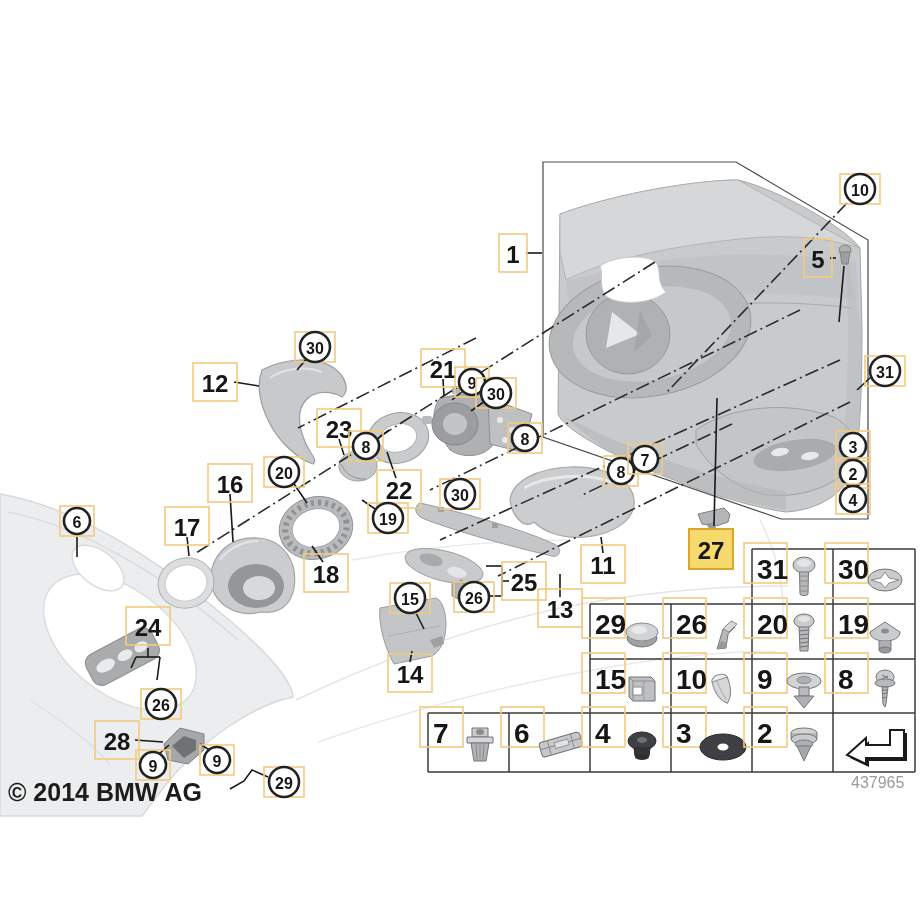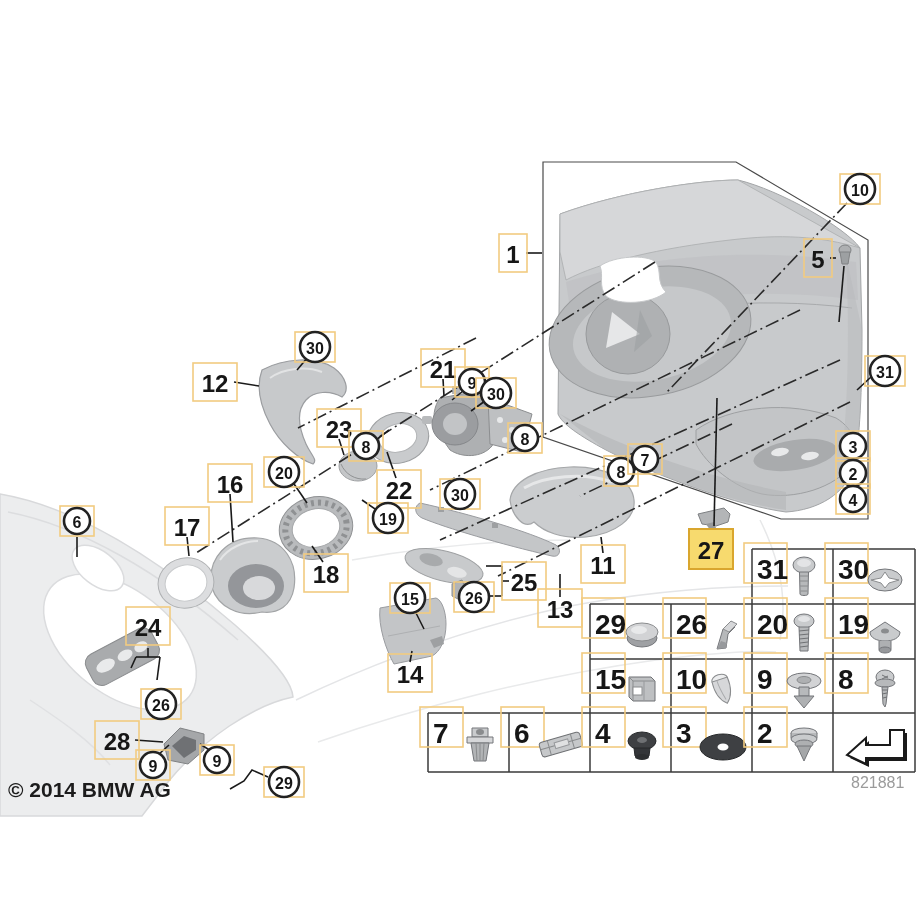--- a/index.html
+++ b/index.html
@@ -1,20 +1,20 @@
 <!DOCTYPE html>
 <html><head>
 <meta charset="utf-8">
 <style>
   html,body{margin:0;padding:0;background:#fff;}
   .stage{position:relative;width:920px;height:920px;background:#fff;overflow:hidden;
          font-family:"Liberation Sans",sans-serif;}
   svg{position:absolute;inset:0;}
   svg text{font-family:"Liberation Sans",sans-serif;font-weight:bold;fill:#161616;}
-  .copyright{position:absolute;left:8px;top:778px;font-size:21px;font-weight:bold;color:#1c1c1c;}
+  .copyright{position:absolute;left:8px;top:778px;font-size:25px;font-weight:bold;color:#1c1c1c;}
   .docnum{position:absolute;left:851px;top:774px;font-size:16px;font-weight:normal;color:#9b9b9b;
           font-family:"Liberation Sans",sans-serif;}
 </style>
 </head>
 <body>
 
 <div class="stage">
 <svg width="920" height="920" viewBox="0 0 920 920">
 
   <g>
@@ -539,14 +539,14 @@
           <text x="645" y="460" text-anchor="middle" dominant-baseline="central" font-size="16">7</text>
         </g>
         <g>
           <rect x="689" y="529" width="44" height="40" fill="#F7DA6E" stroke="#D9A62E" stroke-width="2"></rect>
           <text x="711" y="550" text-anchor="middle" dominant-baseline="central" font-size="24" fill="#2B2B2B">27</text>
         </g>
       </g>
 </svg>
 
 <div class="copyright">© 2014 BMW AG</div>
-<div class="docnum">821881</div>
+<div class="docnum">437965</div>
 </div>
 
 </body></html>

